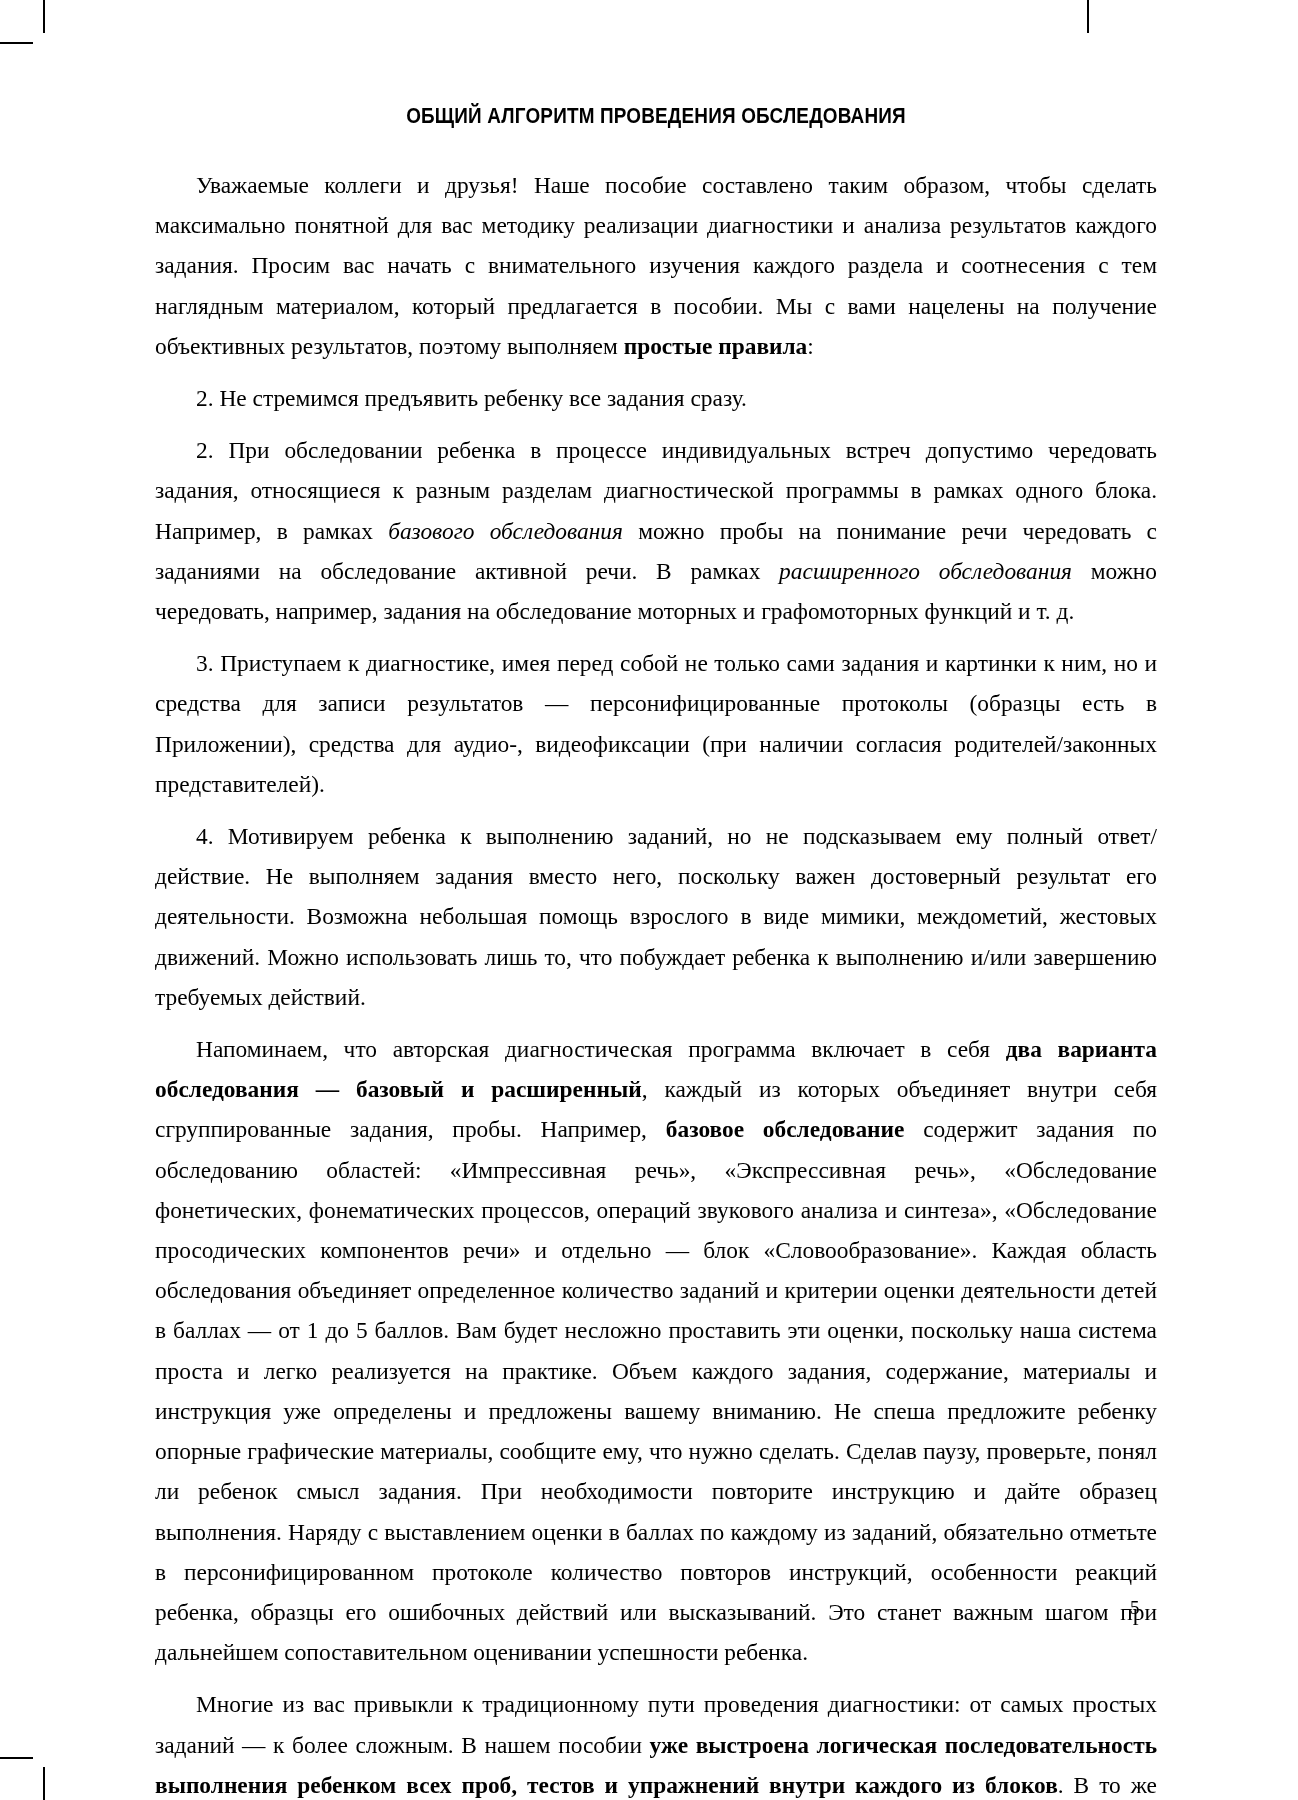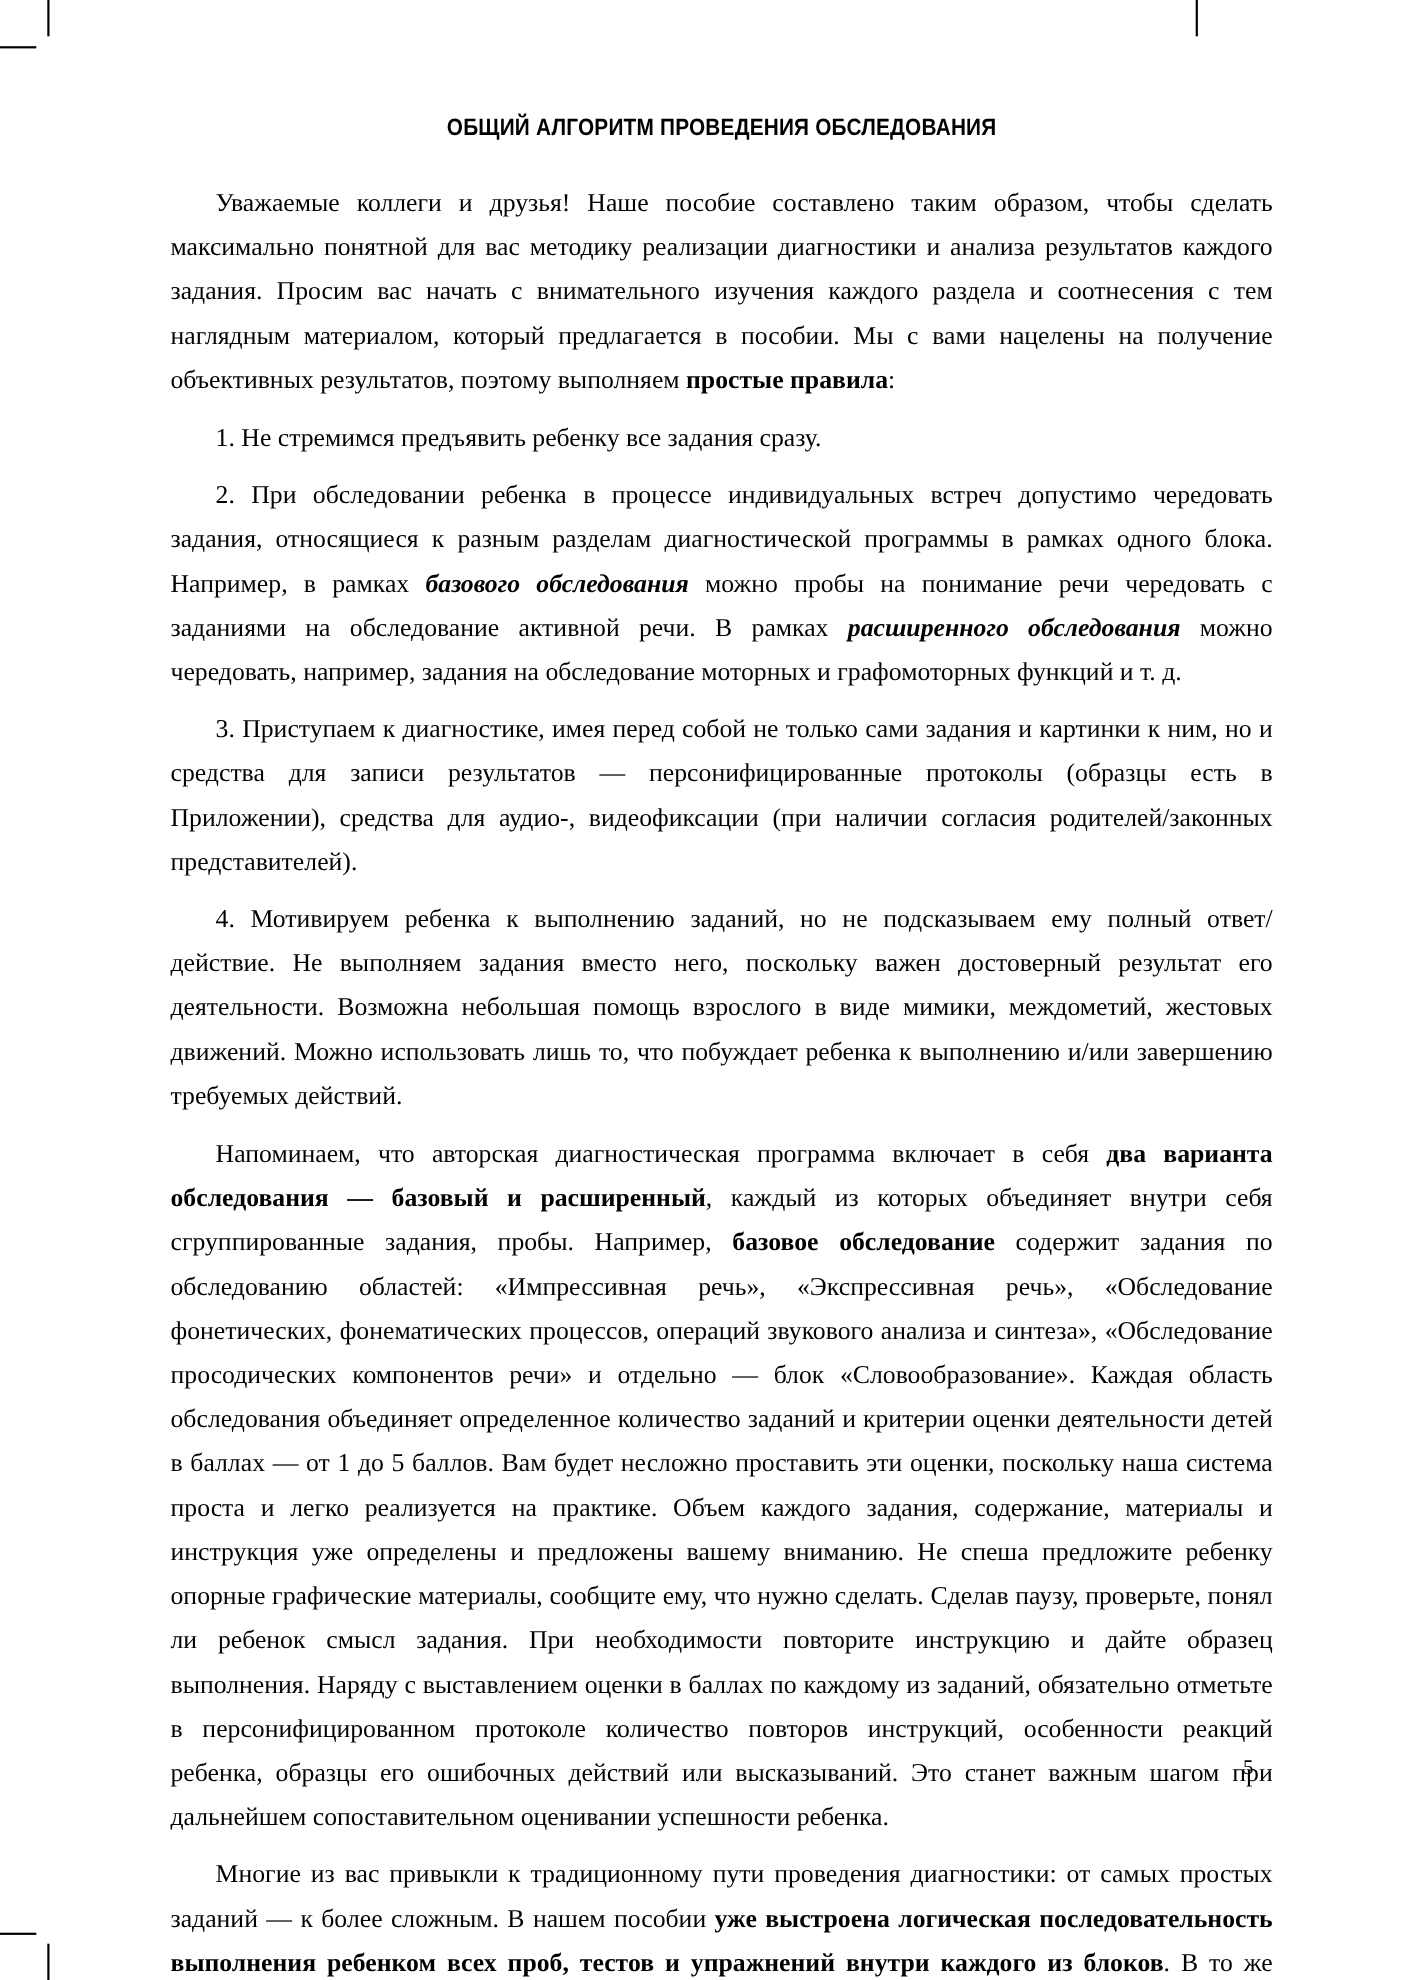--- a/index.html
+++ b/index.html
@@ -59,21 +59,21 @@
     font-size: 23.4px;
     line-height: 40.2px;
     text-align: justify;
     text-justify: inter-word;
     text-indent: 41px;
     hyphens: manual;
     -webkit-hyphens: manual;
   }
 
   b, .b { font-weight: bold; }
-  .bi { font-weight: bold; font-style: italic; }
+  .bi { font-weight: normal; font-style: italic; }
 
   .page-number {
     position: absolute;
     left: 1130px;
     top: 1598px;
     font-size: 19px;
     line-height: 1;
   }
 </style>
 </head>
@@ -86,21 +86,21 @@
   <div class="crop-mark crop-tr-v"></div>
   <div class="crop-mark crop-bl-v"></div>
   <div class="crop-mark crop-bl-h"></div>
 
   <div class="content">
 
     <h1 class="doc-title">ОБЩИЙ АЛГОРИТМ ПРОВЕДЕНИЯ ОБСЛЕДОВАНИЯ</h1>
 
     <p class="para"><span>Уважаемые коллеги и друзья! Наше пособие составлено таким образом, чтобы сделать максимально понятной для вас методику реализации диагностики и анализа результатов каждого задания. Просим вас начать с внимательного изучения каждого раздела и соотнесения с тем наглядным материалом, который предлагается в пособии. Мы с вами нацелены на получение объективных результатов, поэтому выполняем </span><b>простые правила</b><span>:</span></p>
 
-    <p class="para"><span>1. Не стремимся предъявить ребенку все задания сразу.</span></p>
+    <p class="para"><span>2. Не стремимся предъявить ребенку все задания сразу.</span></p>
 
     <p class="para"><span>2. При обследовании ребенка в процессе индивидуальных встреч допустимо чередовать задания, относящиеся к разным разделам диагностической программы в рамках одного блока. Например, в рамках </span><span class="bi">базового обследования</span><span> можно пробы на понимание речи чередовать с заданиями на обследование активной речи. В рамках </span><span class="bi">расширенного обследования</span><span> можно чередовать, например, задания на обследование моторных и графомоторных функций и т. д.</span></p>
 
     <p class="para"><span>3. Приступаем к диагностике, имея перед собой не только сами задания и картинки к ним, но и средства для записи результатов — персонифицированные протоколы (образцы есть в Приложении), средства для аудио-, видеофиксации (при наличии согласия родителей/законных представителей).</span></p>
 
     <p class="para"><span>4. Мотивируем ребенка к выполнению заданий, но не подсказываем ему полный ответ/действие. Не выполняем задания вместо него, поскольку важен достоверный результат его деятельности. Возможна небольшая помощь взрослого в виде мимики, междометий, жестовых движений. Можно использовать лишь то, что побуждает ребенка к выполнению и/или завершению требуемых действий.</span></p>
 
 
     <p class="para"><span>Напоминаем, что авторская диагностическая программа включает в себя </span><b>два варианта обследования — базовый и расширенный</b><span>, каждый из которых объединяет внутри себя сгруппированные задания, пробы. Например, </span><b>базовое обследование</b><span> содержит задания по обследованию областей: «Импрессивная речь», «Экспрессивная речь», «Обследование фонетических, фонематических процессов, операций звукового анализа и синтеза», «Обследование просодических компонентов речи» и отдельно — блок «Словообразование». Каждая область обследования объединяет определенное количество заданий и критерии оценки деятельности детей в баллах — от 1 до 5 баллов. Вам будет несложно проставить эти оценки, поскольку наша система проста и легко реализуется на практике. Объем каждого задания, содержание, материалы и инструкция уже определены и предложены вашему вниманию. Не спеша предложите ребенку опорные графические материалы, сообщите ему, что нужно сделать. Сделав паузу, проверьте, понял ли ребенок смысл задания. При необходимости повторите инструкцию и дайте образец выполнения. Наряду с выставлением оценки в баллах по каждому из заданий, обязательно отметьте в персонифицированном протоколе количество повторов инструкций, особенности реакций ребенка, образцы его ошибочных действий или высказываний. Это станет важным шагом при дальнейшем сопоставительном оценивании успешности ребенка.</span></p>
 

